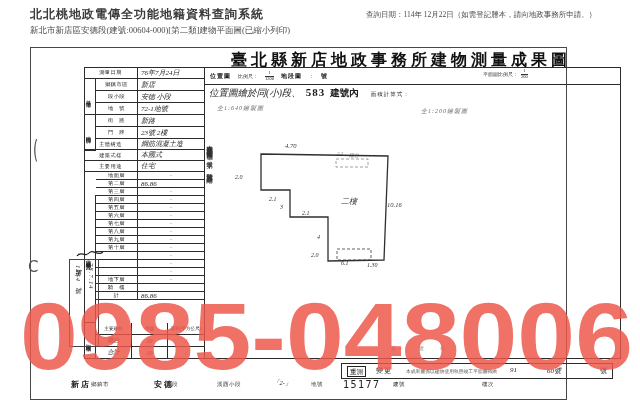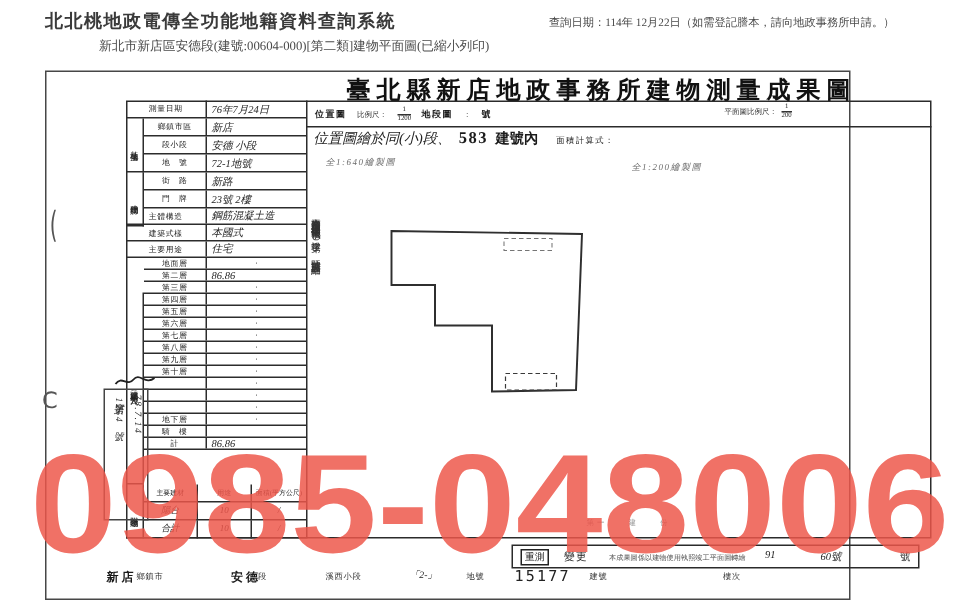--- a/index.html
+++ b/index.html
@@ -1,21 +1,21 @@
 <!DOCTYPE html>
 <html><head>
 <meta charset="utf-8">
 <style>
   html,body{margin:0;padding:0;}
   body{width:640px;height:409px;position:relative;background:#fff;overflow:hidden;
        font-family:"Liberation Serif",serif;color:#1b1b1b;}
   
   .sys-title{position:absolute;left:30px;top:6px;font-size:12px;font-weight:bold;color:#3a3a3a;letter-spacing:1px;}
   .query-date{position:absolute;left:366px;top:10px;width:268px;font-size:7.5px;color:#4a4a4a;}
-  .subtitle{position:absolute;left:30px;top:25px;font-size:8.5px;color:#4a4a4a;margin-left:36px;}
+  .subtitle{position:absolute;left:30px;top:25px;font-size:8.5px;color:#4a4a4a;}
   
   .doc{position:absolute;left:30px;top:47px;width:537px;height:353px;border:1.5px solid #474747;box-sizing:border-box;background:#fff;}
   .doc *{box-sizing:border-box;}
   .doc-title{position:absolute;left:150px;top:2px;width:440px;text-align:center;font-size:16px;font-weight:bold;letter-spacing:4px;color:#111;}
   .form-border{position:absolute;left:53px;top:19px;width:537px;height:292px;border:1px solid #2b2b2b;}
   .vline{position:absolute;left:173px;top:19px;height:292px;border-left:1px solid #2b2b2b;}
   .scale-hline{position:absolute;left:173px;top:36px;width:417px;border-top:1px solid #2b2b2b;}
   .scale-left{position:absolute;left:179px;top:23px;display:flex;align-items:center;gap:7px;}
   .scale-right{position:absolute;left:452px;top:21px;display:flex;align-items:center;gap:3px;}
   .sc-b{font-size:6px;font-weight:bold;letter-spacing:1px;}
@@ -244,20 +244,35 @@
         <span class="acell hand">10</span>
         <span class="acell hand">/</span>
       </div>
     </div>
 
   <svg id="plan" width="160" height="130" viewBox="0 0 160 130">
     <polygon points="12,6 139,8 135,112 79,113 79,69 41,69 41,42 12,42" fill="none" stroke="#2f2f2f" stroke-width="1.3"></polygon>
     <rect x="88" y="101" width="34" height="11" fill="none" stroke="#3a3a3a" stroke-width=".8" stroke-dasharray="3 2"></rect>
     <rect x="87" y="11" width="32" height="8" fill="none" stroke="#3a3a3a" stroke-width=".7" stroke-dasharray="3 2" opacity=".7"></rect>
   </svg>
+  <div id="plan-labels">
+      <span class="pl" style="left: 36px; top: -6px; font-size: 6.5px; opacity: 1;">4.70</span>
+      <span class="pl" style="left: 88px; top: 3px; font-size: 5px; opacity: 0.65;">2.2</span>
+      <span class="pl" style="left: 100px; top: 4px; font-size: 5px; opacity: 0.65;">陽台</span>
+      <span class="pl" style="left: -14px; top: 26px; font-size: 6px; opacity: 1;">2.0</span>
+      <span class="pl" style="left: 20px; top: 48px; font-size: 6px; opacity: 1;">2.1</span>
+      <span class="pl" style="left: 31px; top: 56px; font-size: 6px; opacity: 1;">3</span>
+      <span class="pl" style="left: 53px; top: 62px; font-size: 6px; opacity: 1;">2.1</span>
+      <span class="pl" style="left: 92px; top: 48px; font-size: 8px; opacity: 1;">二樓</span>
+      <span class="pl" style="left: 138px; top: 53px; font-size: 6.5px; opacity: 1;">10.16</span>
+      <span class="pl" style="left: 68px; top: 86px; font-size: 6px; opacity: 1;">4</span>
+      <span class="pl" style="left: 62px; top: 104px; font-size: 6px; opacity: 1;">2.0</span>
+      <span class="pl" style="left: 92px; top: 112px; font-size: 6px; opacity: 1;">6.1</span>
+      <span class="pl" style="left: 118px; top: 114px; font-size: 6px; opacity: 1;">1.30</span>
+    </div>
 
   <div class="stamp-box">
     <span class="stv">字第1254號</span>
     <span class="stv">78.7.14</span>
   </div>
   <svg class="scribble" width="30" height="12" viewBox="0 0 30 12">
     <path d="M2,8 C6,2 10,10 14,5 S22,9 28,4" fill="none" stroke="#222" stroke-width="1.2"></path>
   </svg>
   <div class="scan-mark" style="left:0;top:88px;font-size:24px;transform:scaleX(.55);">(</div>
   <div class="scan-mark" style="left:-3px;top:210px;font-size:15px;">C</div>

